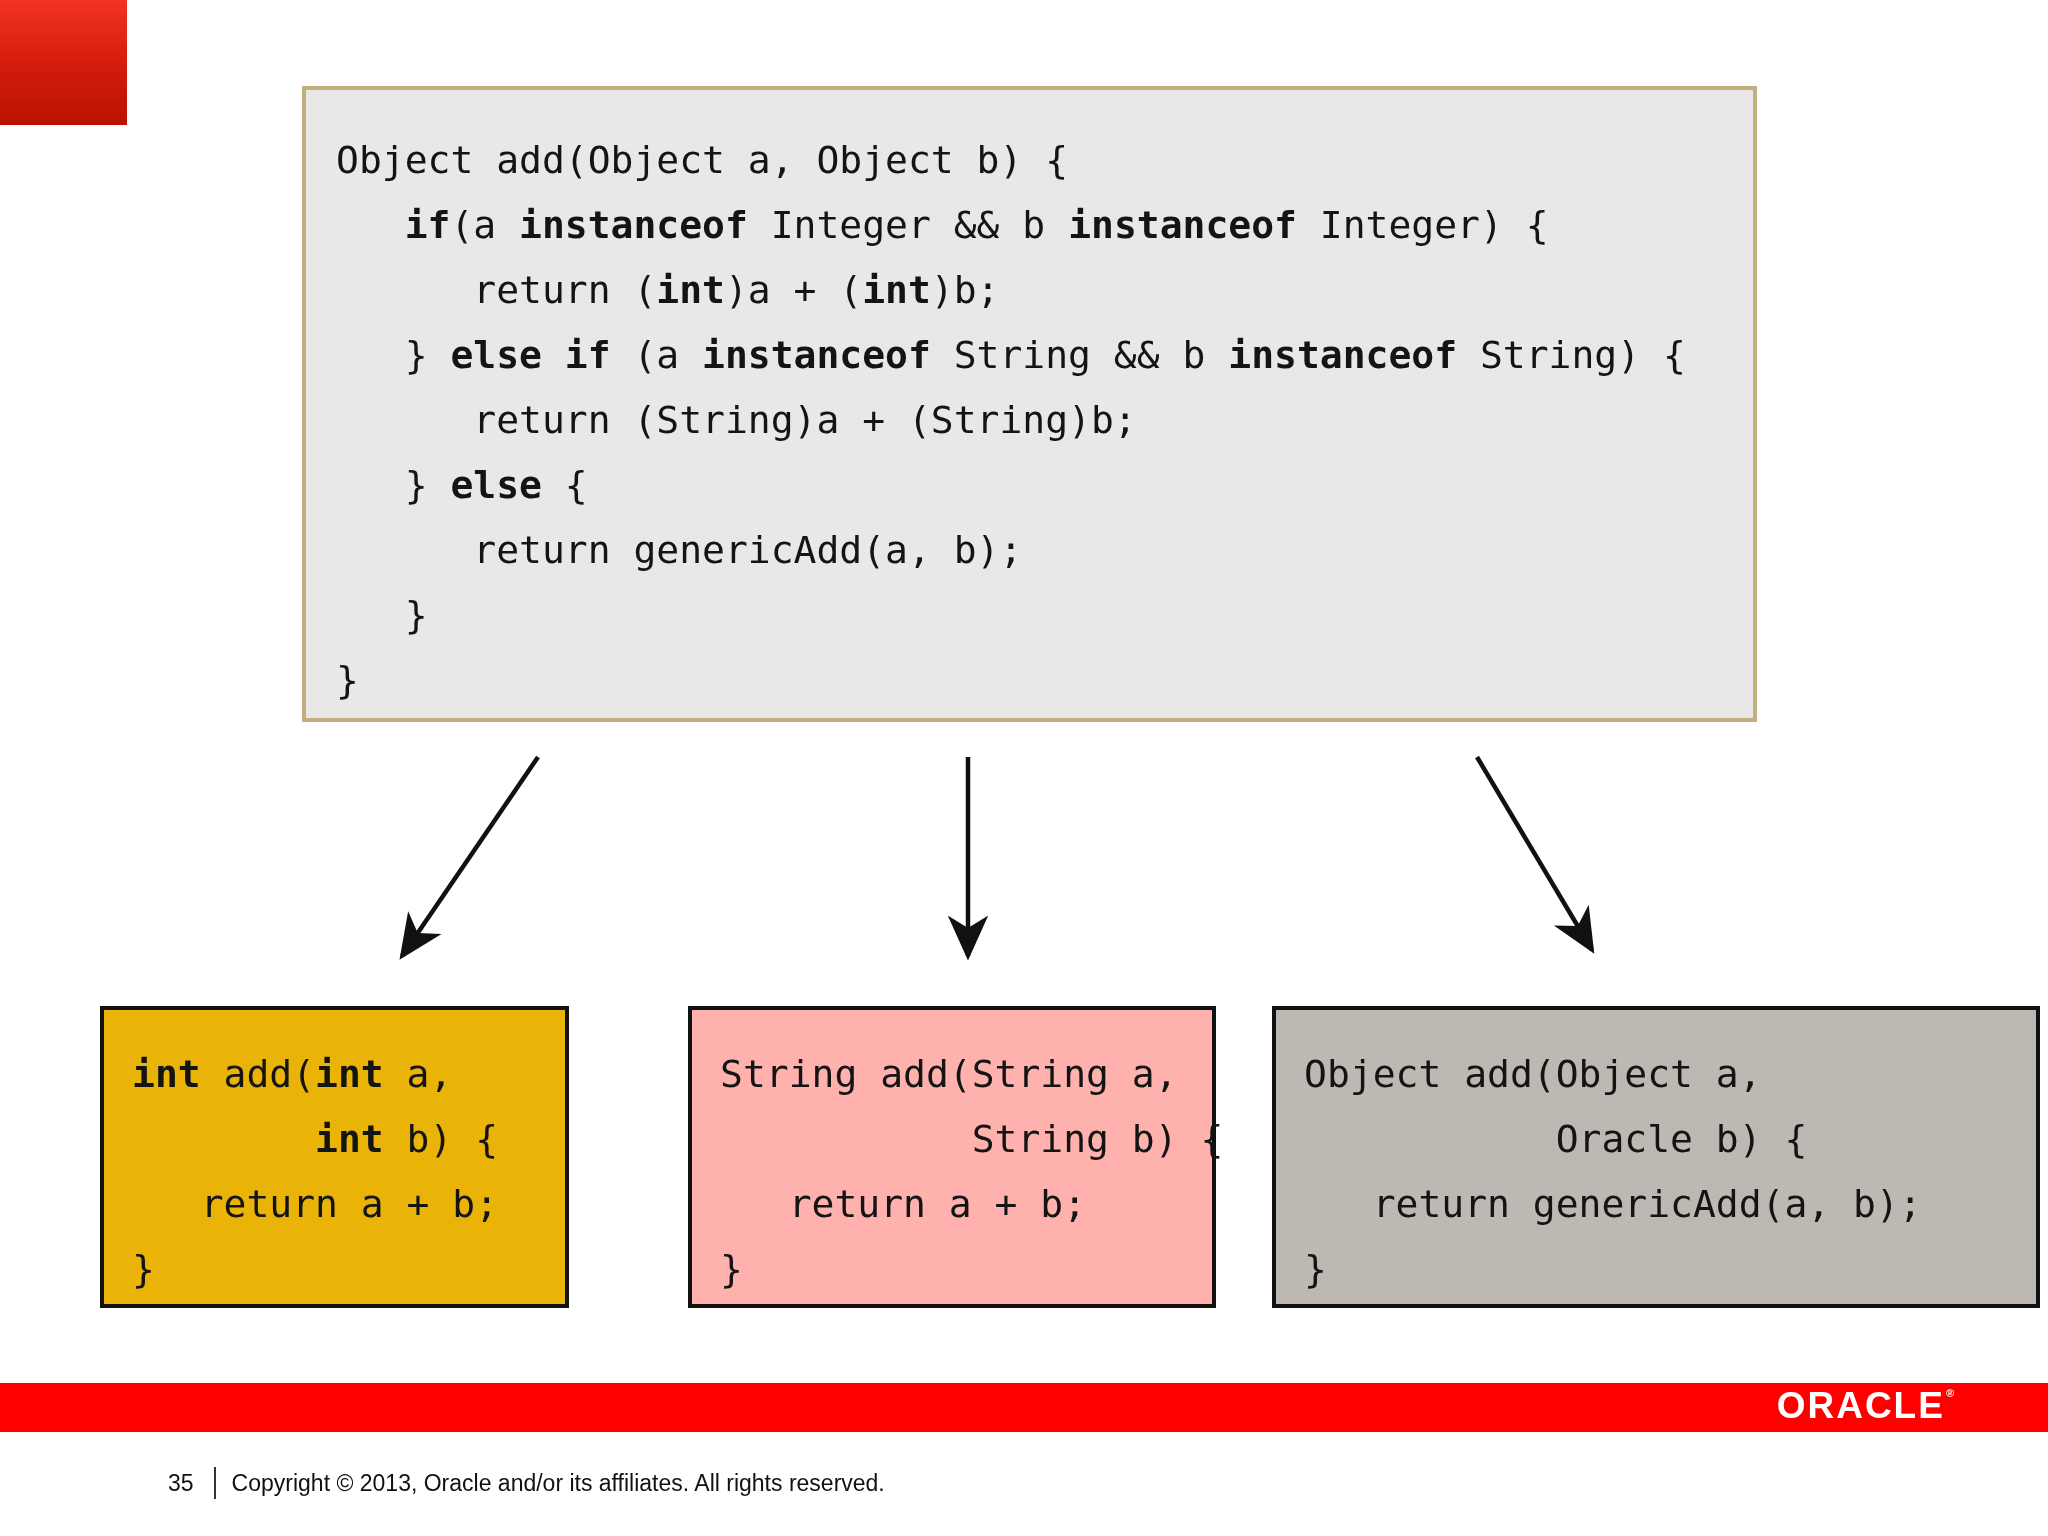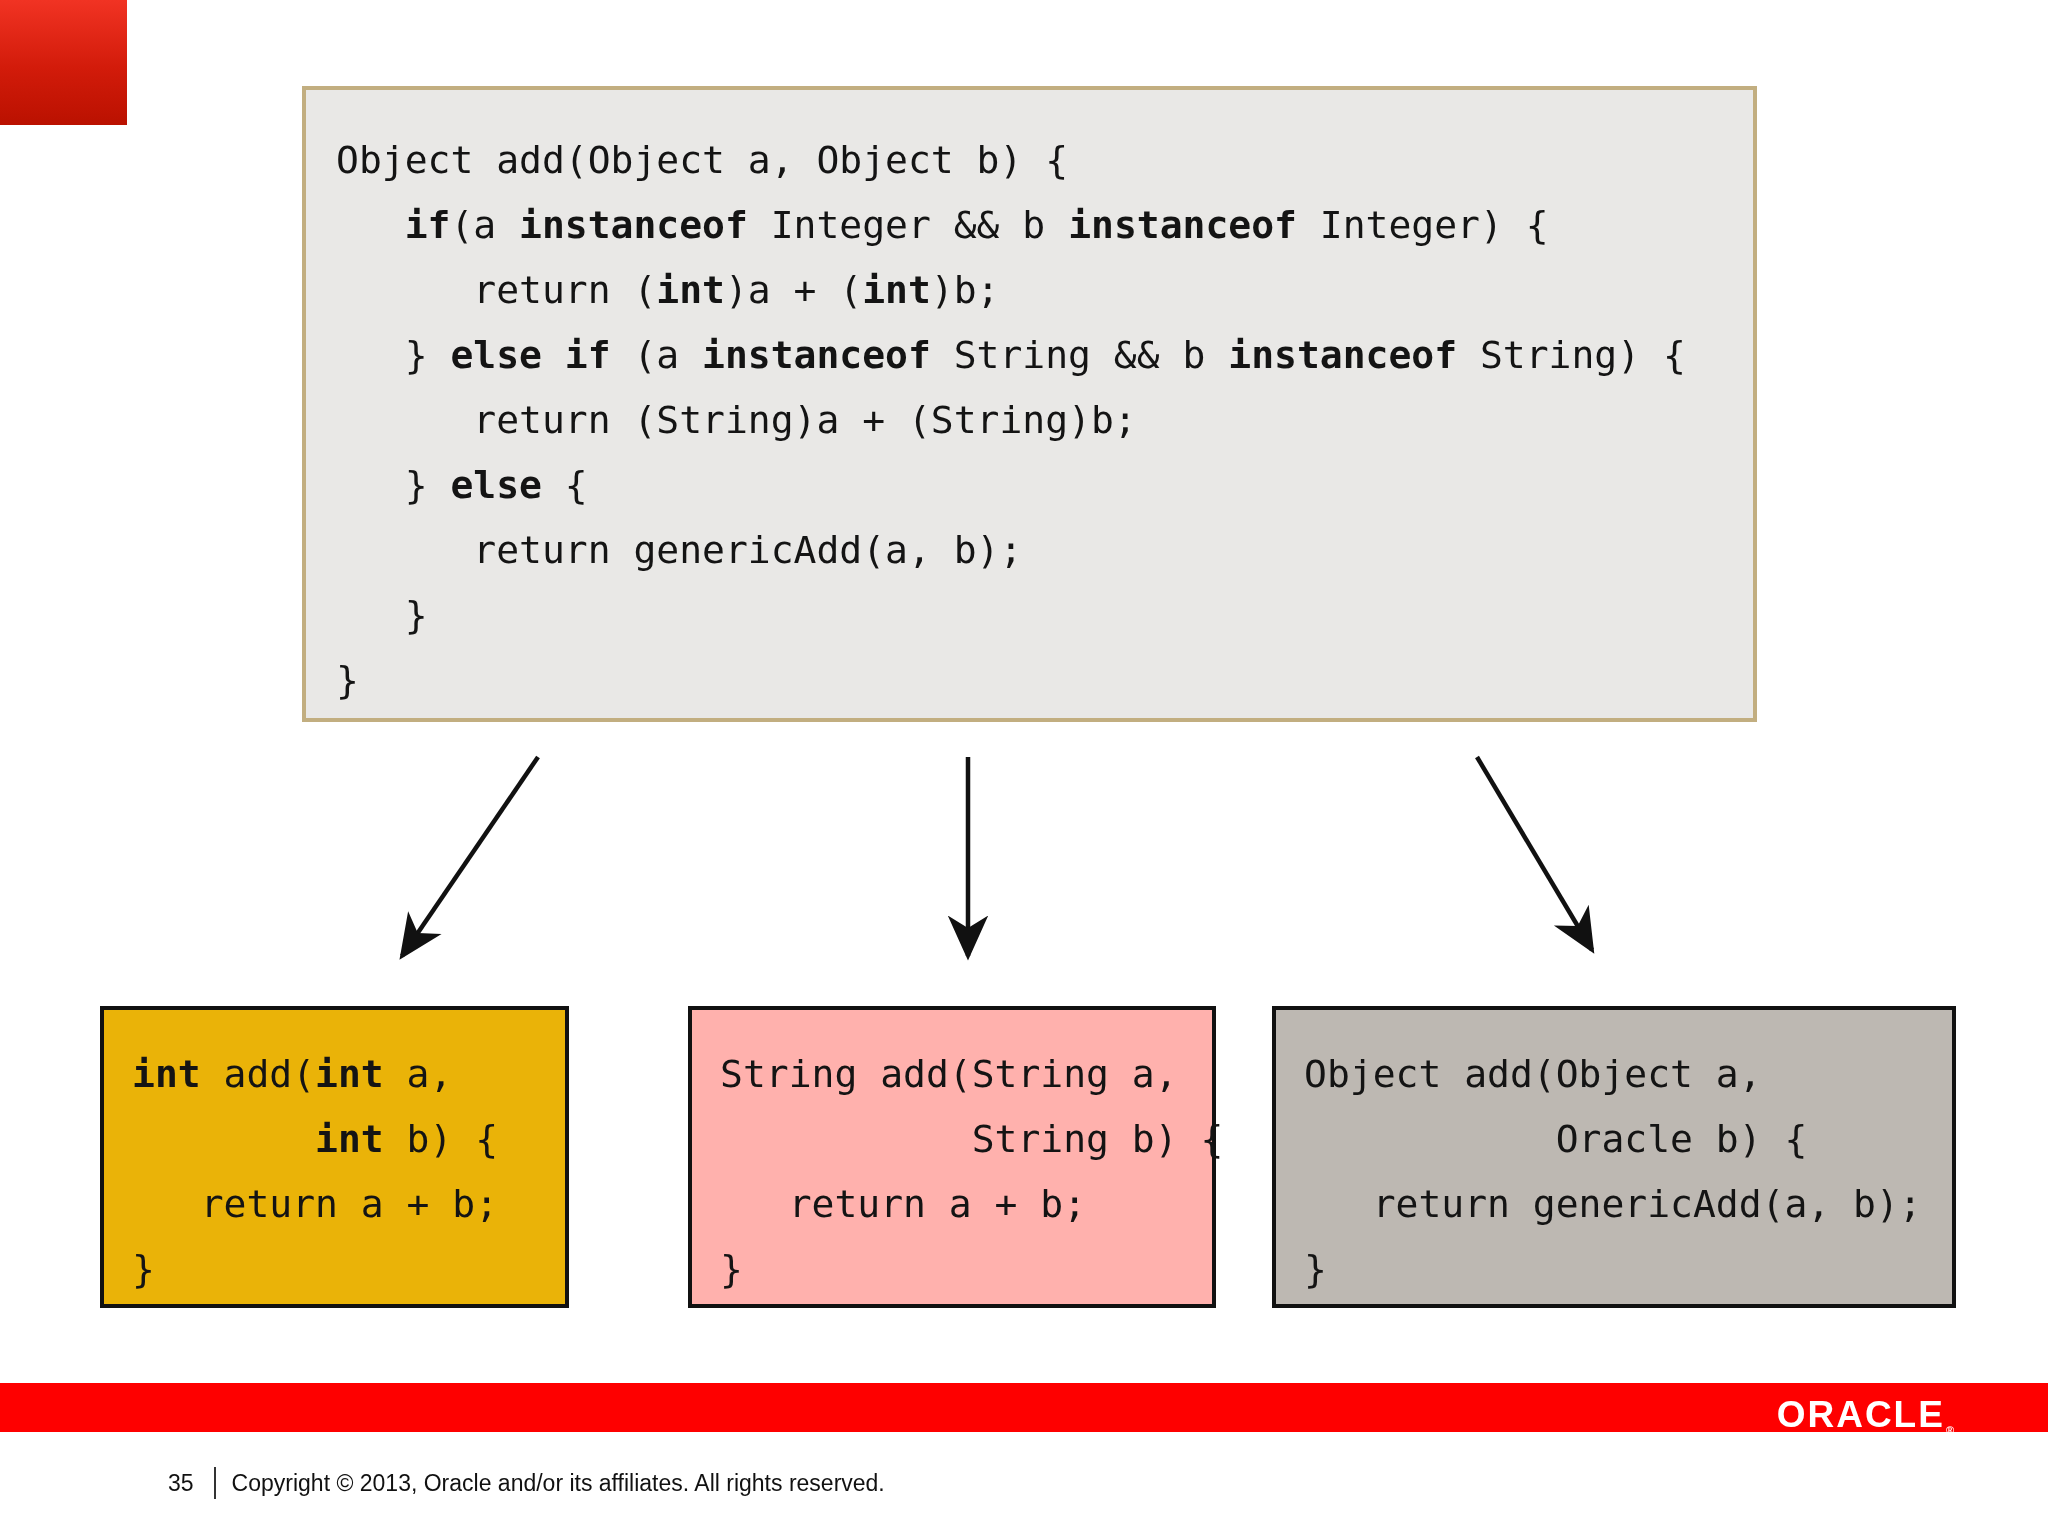--- a/index.html
+++ b/index.html
@@ -35,31 +35,31 @@
   .branch-arrows{position:absolute;left:0;top:0;width:2048px;height:1536px;pointer-events:none;}
   
   .branch-box{
     position:absolute;top:1006px;height:302px;
     border:4px solid #111111;
     box-sizing:border-box;
   }
   .branch-box pre.code{padding:20px 0 0 16px;}
   .box-int{left:100px;width:469px;background:#eab308;}
   .box-string{left:688px;width:528px;background:#ffb1ad;}
-  .box-object{left:1272px;width:684px;background:#bdb8b2;}
+  .box-object{left:1272px;width:768px;background:#bdb8b2;}
   
   .brand-bar{
     position:absolute;left:0;top:1383px;width:2048px;height:49px;
     background:#fe0000;
   }
   .oracle-logo{
     position:absolute;right:92px;top:50%;transform:translateY(-54%);
     color:#ffffff;font-weight:bold;font-size:37px;letter-spacing:2px;
     font-family:"Liberation Sans", sans-serif;
-    display:flex;align-items:flex-end;margin-top:9px;
+    display:flex;align-items:flex-start;
   }
   .oracle-reg{font-size:11px;line-height:11px;margin-top:3px;margin-left:1px;}
   
   .footer{
     position:absolute;left:168px;top:1466px;height:34px;
     display:flex;align-items:center;
     color:#111111;
   }
   .page-number{font-size:23px;margin-right:20px;}
   .footer-divider{width:2px;height:32px;background:#333333;margin-right:16px;}

